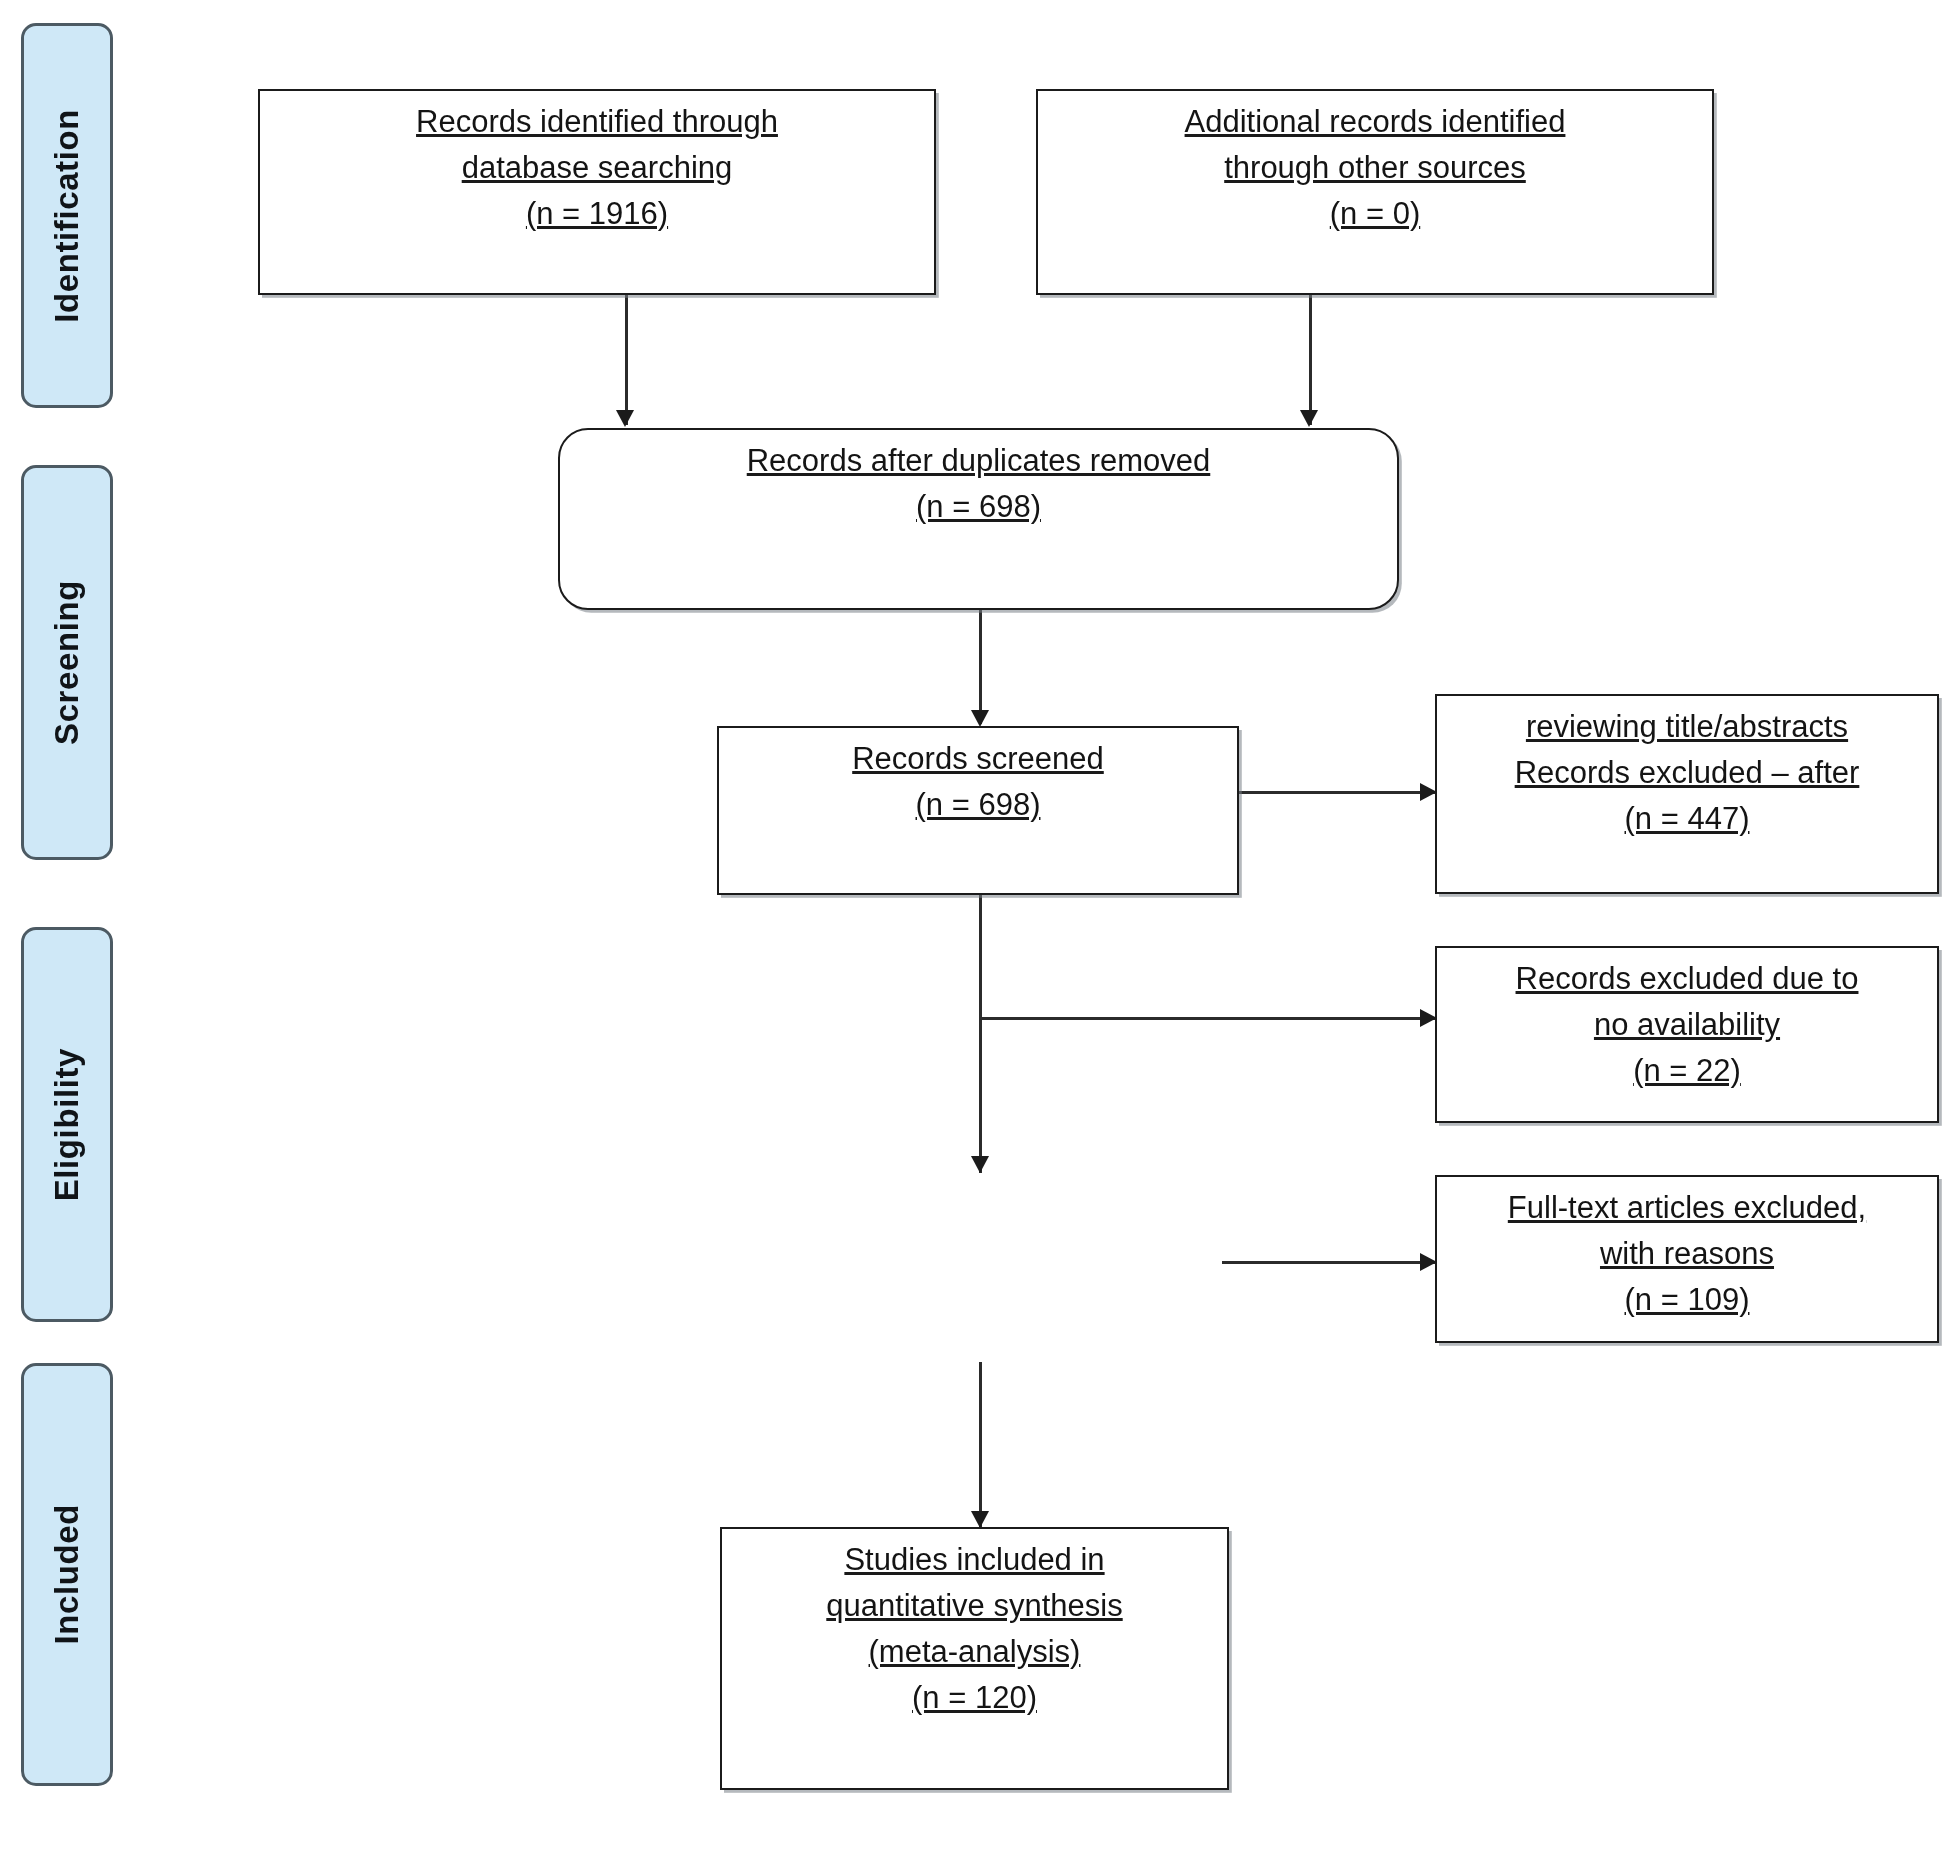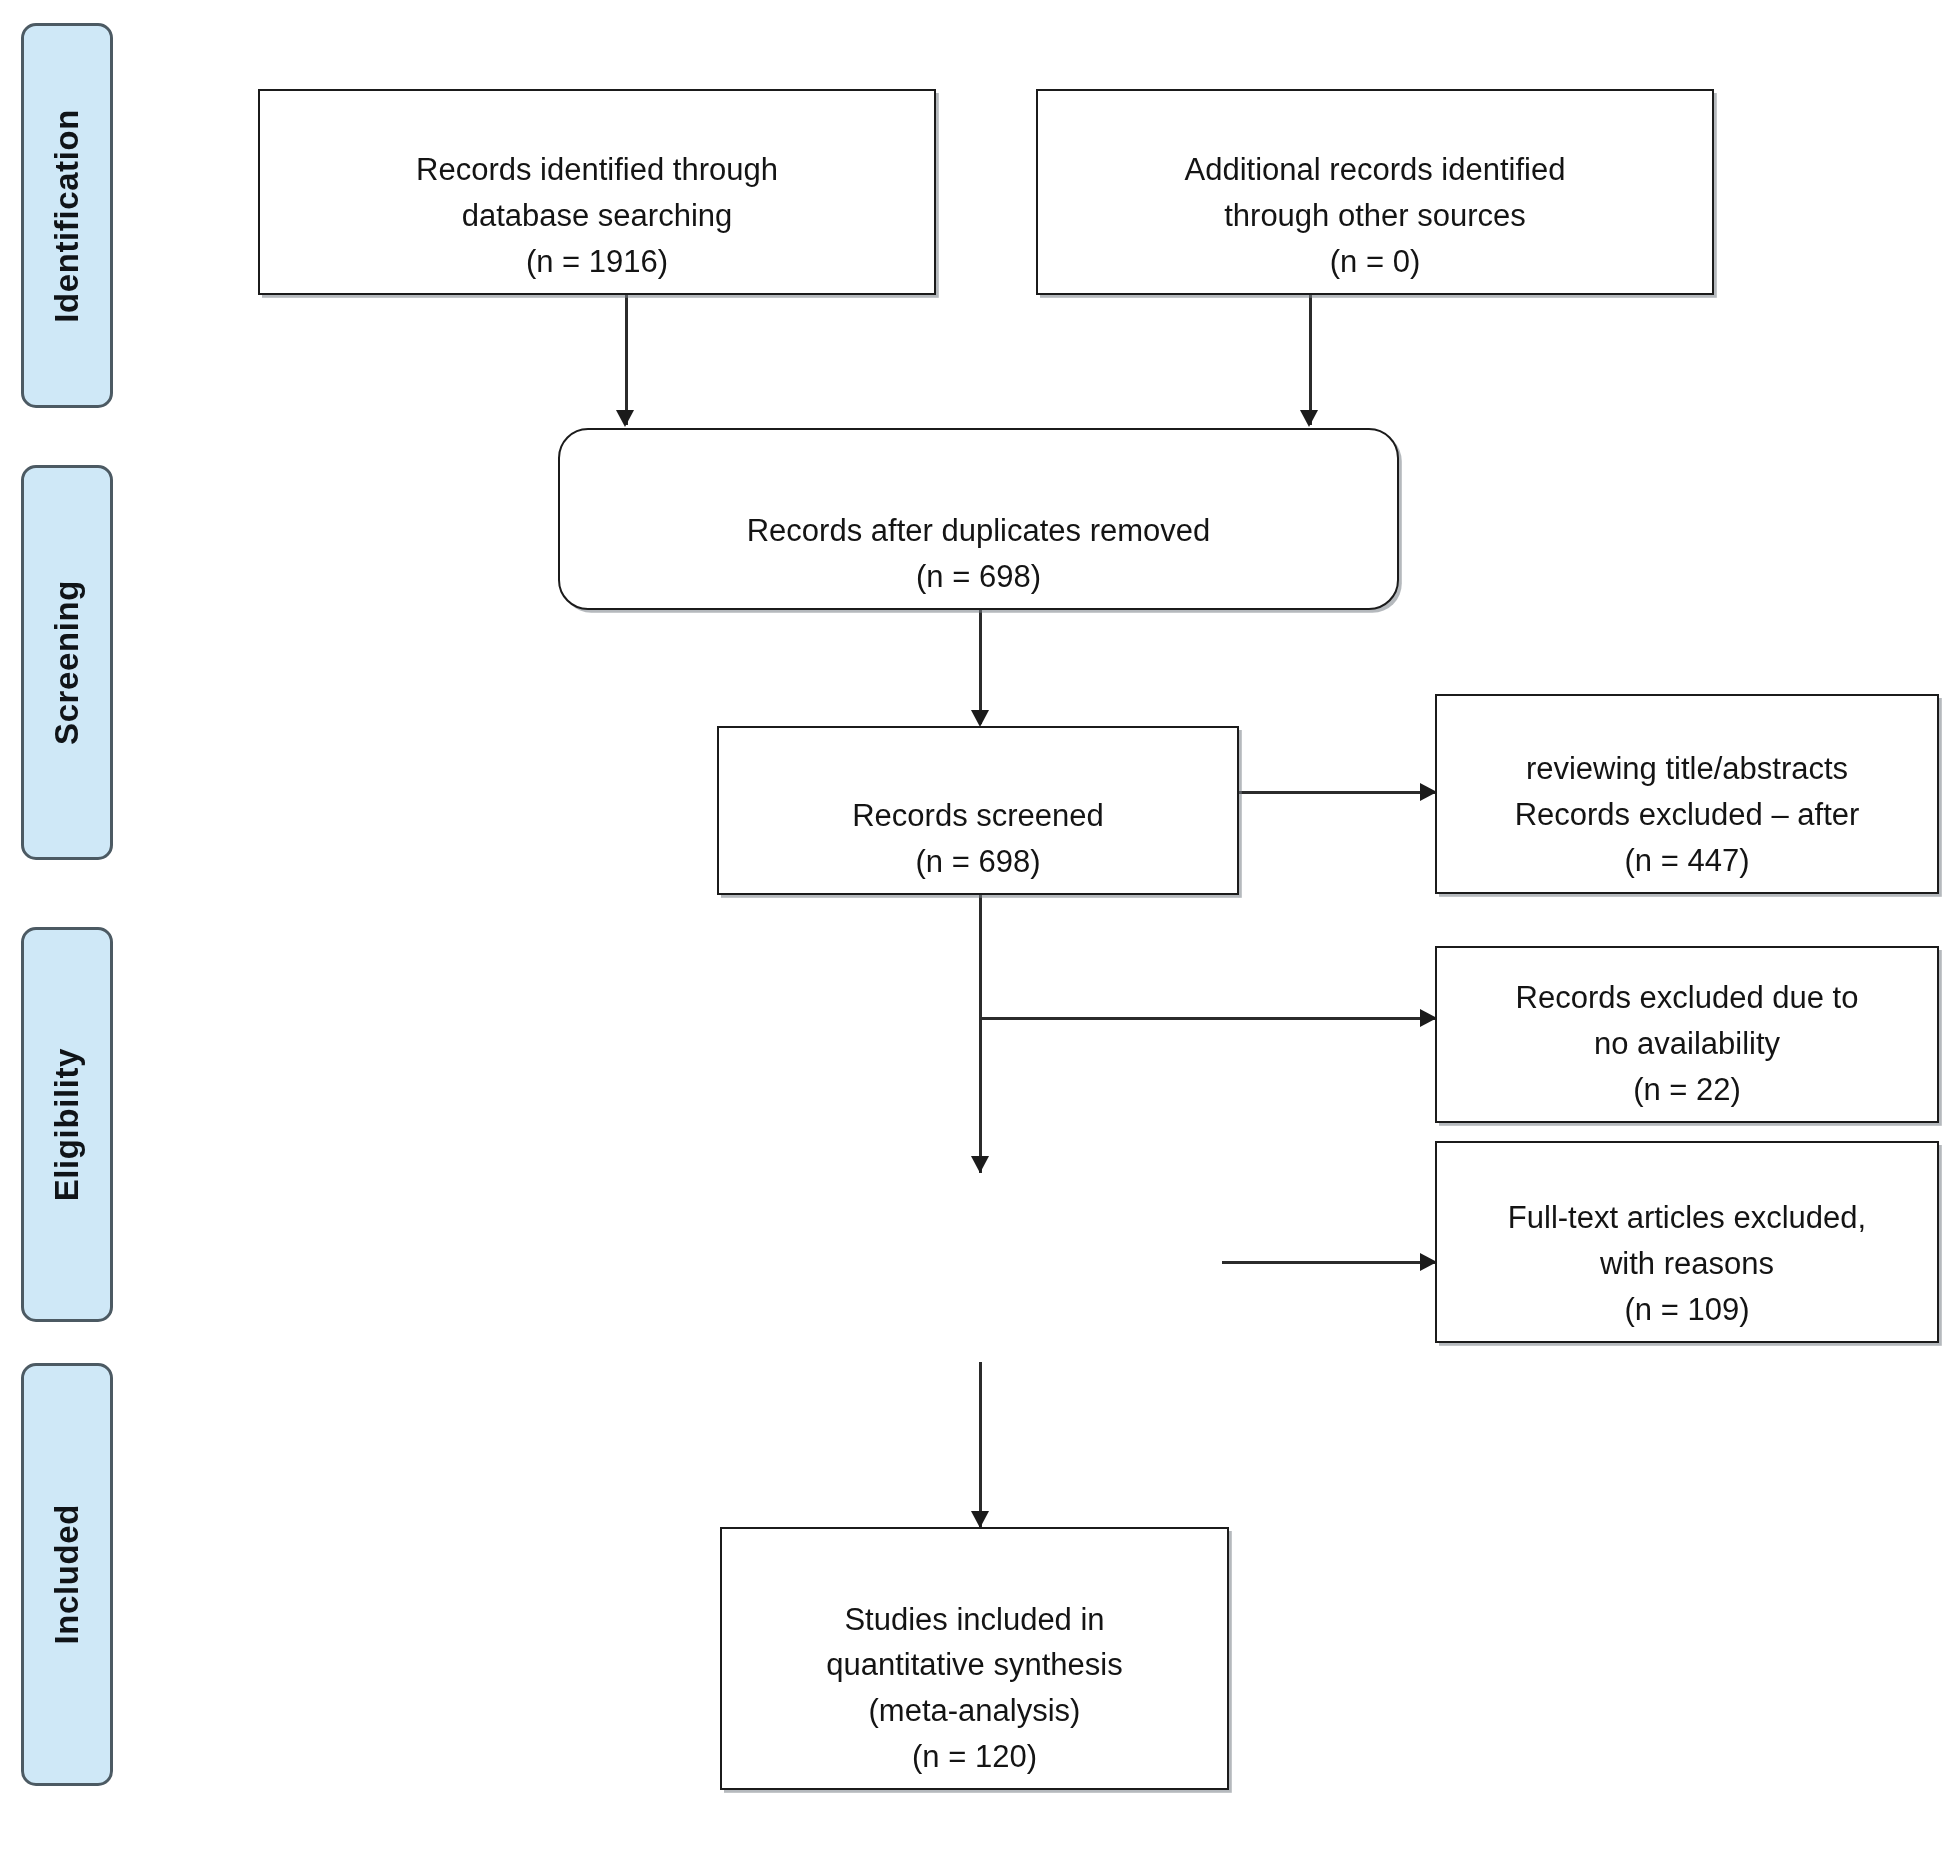--- a/index.html
+++ b/index.html
@@ -39,23 +39,24 @@
 
   
   .box{
     position:absolute;
     background:#ffffff;
     border:2.9px solid #1b1b1b;
     box-sizing:border-box;
     display:flex;
     flex-direction:column;
     align-items:center;
-    justify-content:flex-end;
+    justify-content:flex-start;
     padding:8px 15px;
     box-shadow:3.4px 3.4px 0 -0.6px rgba(120,128,134,0.55);
+    text-decoration:underline;
   }
   .box .line{
     font-size:31px;
     line-height:1.48;
     text-align:center;
     color:#141414;
     white-space:nowrap;
   }
 
   
@@ -157,21 +158,21 @@
     <div class="line">(n = 447)</div>
   </div>
 
   <div class="box" style="left:1435px; top:946px; width:504px; height:177px;">
     <div class="line">Records excluded due to</div>
     <div class="line">no availability</div>
     <div class="line">(n = 22)</div>
   </div>
 
 
-  <div class="box" style="left:1435px; top:1141px; width:504px; height:202px;">
+  <div class="box" style="left:1435px; top:1175px; width:504px; height:168px;">
     <div class="line">Full-text articles excluded,</div>
     <div class="line">with reasons</div>
     <div class="line">(n = 109)</div>
   </div>
 
   <div class="box" style="left:720px; top:1527px; width:509px; height:263px;">
     <div class="line">Studies included in</div>
     <div class="line">quantitative synthesis</div>
     <div class="line">(meta-analysis)</div>
     <div class="line">(n = 120)</div>

